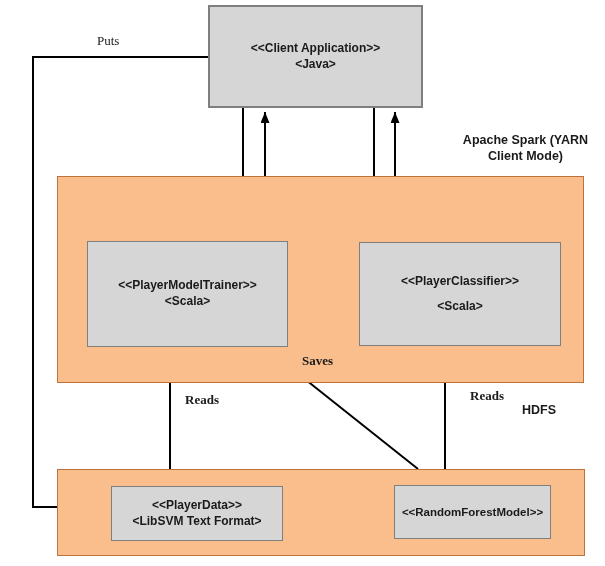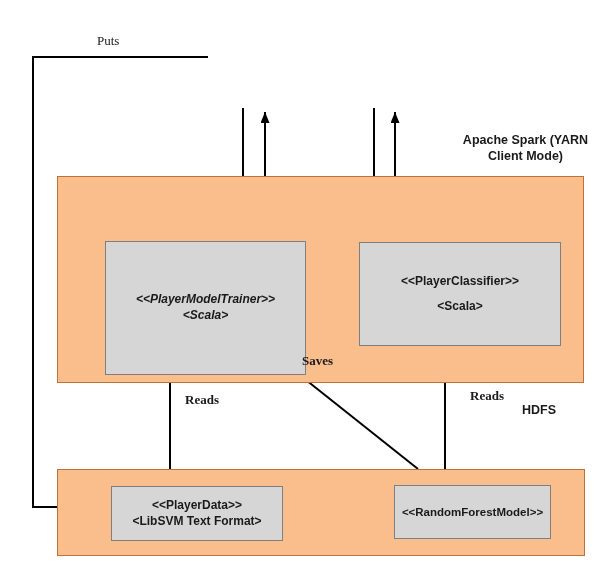--- a/index.html
+++ b/index.html
@@ -83,23 +83,27 @@
     <polyline points="208,57 33,57 33,507 106,507" marker-end="url(#arrow)"></polyline>
     <line x1="243" y1="108" x2="243" y2="236" marker-end="url(#arrow)"></line>
     <line x1="265" y1="240" x2="265" y2="112" marker-end="url(#arrow)"></line>
     <line x1="374" y1="108" x2="374" y2="237" marker-end="url(#arrow)"></line>
     <line x1="395" y1="241" x2="395" y2="112" marker-end="url(#arrow)"></line>
     <line x1="170" y1="469" x2="170" y2="349" marker-end="url(#arrow)"></line>
     <line x1="445" y1="469" x2="445" y2="348" marker-end="url(#arrow)"></line>
     <line x1="262" y1="345" x2="418" y2="469"></line>
   </svg>
 
+  <div class="node client" style="left:208px; top:5px; width:215px; height:103px;">
+    <div>&lt;&lt;Client Application&gt;&gt;</div>
+    <div>&lt;Java&gt;</div>
+  </div>
 
   <div class="container-zone" style="left:57px; top:176px; width:527px; height:207px;">
-    <div class="node" style="left:47px; top:64px; width:201px; height:134px;font-style:italic;">
+    <div class="node" style="left:29px; top:64px; width:201px; height:106px;">
       <div>&lt;&lt;PlayerModelTrainer&gt;&gt;</div>
       <div>&lt;Scala&gt;</div>
     </div>
     <div class="node" style="left:301px; top:65px; width:202px; height:104px;gap:9px;">
       <div>&lt;&lt;PlayerClassifier&gt;&gt;</div>
       <div>&lt;Scala&gt;</div>
     </div>
   </div>
 
   <div class="zone-label" style="left:443px; top:133px; width:165px;">

